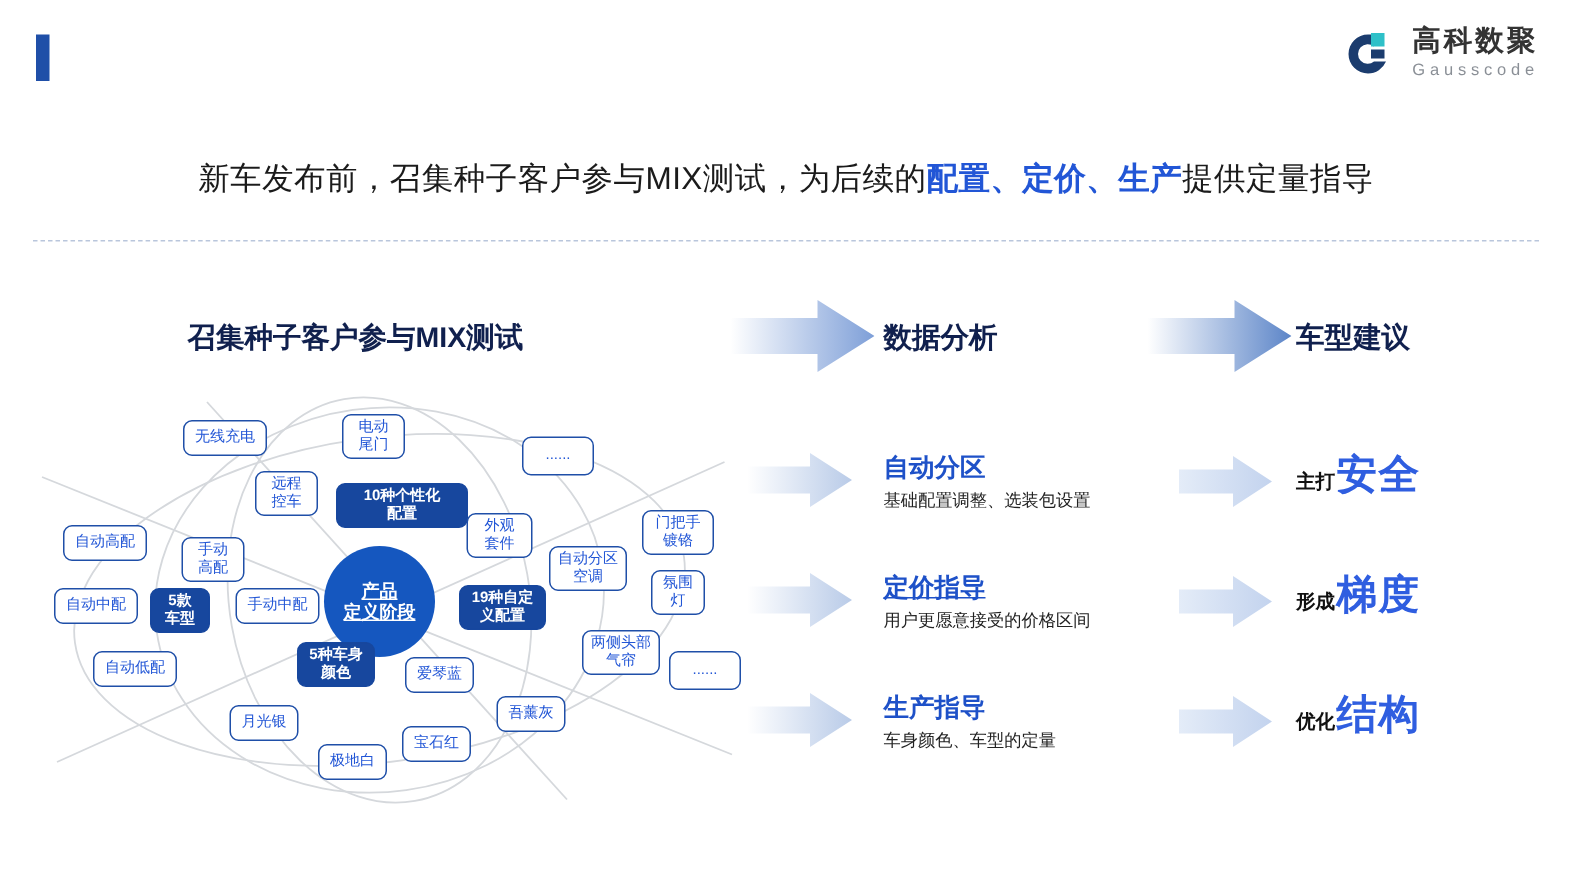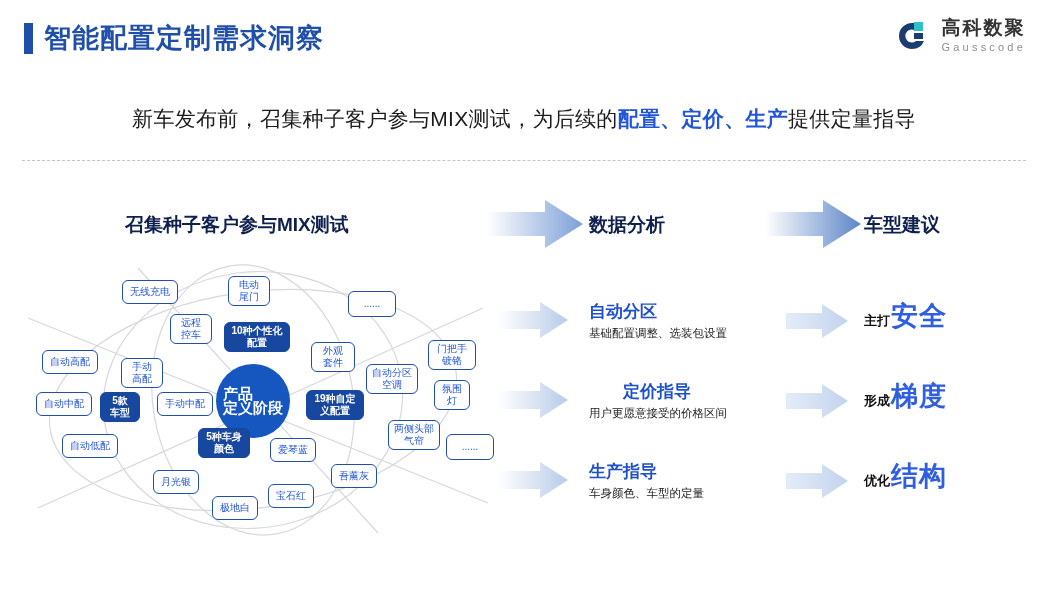--- a/index.html
+++ b/index.html
@@ -52,41 +52,41 @@
     padding:2px 5px;
     white-space:pre-line;
   }
   .node.filled{
     background:#17479e;border-color:#17479e;color:#ffffff;font-weight:bold;
   }
   #center-node{
     position:absolute;
     width:74px;height:74px;border-radius:50%;
     background:#1557bf;color:#fff;
-    font-size:15px;font-weight:bold;line-height:14px;
-    display:flex;align-items:center;justify-content:center;text-align:left;
+    font-size:12px;font-weight:bold;line-height:14px;
+    display:flex;align-items:center;justify-content:center;text-align:center;
     white-space:pre-line;
+    text-decoration:underline;
   }
 
   
   .row-arrow{position:absolute;width:70px;height:36px;}
   .row-title{position:absolute;font-size:17px;font-weight:bold;color:#1e51c8;white-space:nowrap;}
   .row-sub{position:absolute;font-size:11.5px;color:#222;white-space:nowrap;}
 
   
   .res{position:absolute;white-space:nowrap;display:flex;align-items:baseline;}
   .res .small{font-size:13px;color:#111;font-weight:bold;}
   .res .big{font-size:27px;color:#2f5ee0;font-weight:bold;margin-left:1px;letter-spacing:1px;}
 </style>
 </head>
 <body>
 
 <div id="header">
   <div id="title-bar"></div>
-  <div id="page-title">智能配置定制需求洞察</div>
 
   <div id="logo">
     <div id="logo-mark">
       <svg width="40" height="34" viewBox="0 0 40 34">
         <path d="M18 4 A13 13 0 1 0 18 30 A13 13 0 0 0 30 22 L22 22 A6.5 6.5 0 1 1 22 12 L22 4 Z" fill="#1b3c6e"></path>
         <rect x="20" y="3" width="9" height="9" fill="#2fc0c8"></rect>
         <rect x="20" y="14" width="9" height="6" fill="#1b3c6e"></rect>
       </svg>
     </div>
     <div id="logo-text">
@@ -141,21 +141,21 @@
   </svg>
   <div id="center-node" style="left:198px;top:106px;">产品
 定义阶段</div>
   <div id="map-nodes">
       <div class="node" style="left: 104px; top: 22px; width: 56px; height: 24px;">无线充电</div>
       <div class="node" style="left: 210px; top: 18px; width: 42px; height: 30px;">电动
 尾门</div>
       <div class="node" style="left: 330px; top: 33px; width: 48px; height: 26px;">......</div>
       <div class="node" style="left: 152px; top: 56px; width: 42px; height: 30px;">远程
 控车</div>
-      <div class="node filled" style="left: 206px; top: 64px; width: 66px; height: 30px;">10种个性化
+      <div class="node filled" style="left: 206px; top: 64px; width: 88px; height: 30px;">10种个性化
 配置</div>
       <div class="node" style="left: 293px; top: 60px; width: 44px; height: 30px; margin-top: 24px;">外观
 套件</div>
       <div class="node" style="left: 24px; top: 92px; width: 56px; height: 24px;">自动高配</div>
       <div class="node" style="left: 103px; top: 100px; width: 42px; height: 30px;">手动
 高配</div>
       <div class="node" style="left: 410px; top: 82px; width: 48px; height: 30px;">门把手
 镀铬</div>
       <div class="node" style="left: 348px; top: 106px; width: 52px; height: 30px;">自动分区
 空调</div>
@@ -195,21 +195,21 @@
     <div class="row-sub" style="left: 589px; top: 326px;">基础配置调整、选装包设置</div>
     <div class="row-arrow" style="left: 498px; top: 382px;"><svg width="70" height="36" viewBox="0 0 70 36">
         <defs>
           <linearGradient id="ra1" x1="0" y1="0" x2="1" y2="0">
             <stop offset="0" stop-color="#ffffff"></stop>
             <stop offset="1" stop-color="#b9cbe8"></stop>
           </linearGradient>
         </defs>
         <path d="M0 9 L42 9 L42 0 L70 18 L42 36 L42 27 L0 27 Z" fill="url(#ra1)"></path>
       </svg></div>
-    <div class="row-title" style="left: 623px; top: 380px;">定价指导</div>
+    <div class="row-title" style="left: 589px; top: 380px; text-decoration: underline;">定价指导</div>
     <div class="row-sub" style="left: 589px; top: 406px;">用户更愿意接受的价格区间</div>
     <div class="row-arrow" style="left: 498px; top: 462px;"><svg width="70" height="36" viewBox="0 0 70 36">
         <defs>
           <linearGradient id="ra2" x1="0" y1="0" x2="1" y2="0">
             <stop offset="0" stop-color="#ffffff"></stop>
             <stop offset="1" stop-color="#b9cbe8"></stop>
           </linearGradient>
         </defs>
         <path d="M0 9 L42 9 L42 0 L70 18 L42 36 L42 27 L0 27 Z" fill="url(#ra2)"></path>
       </svg></div>

